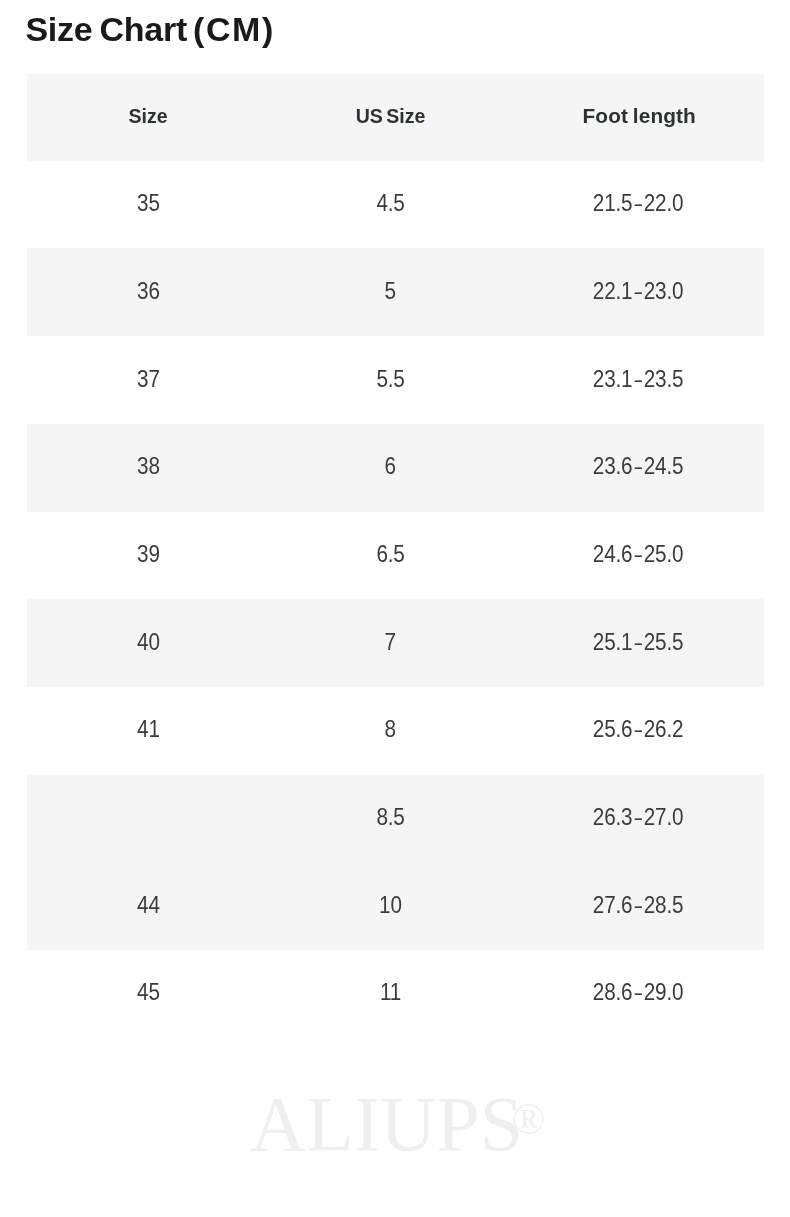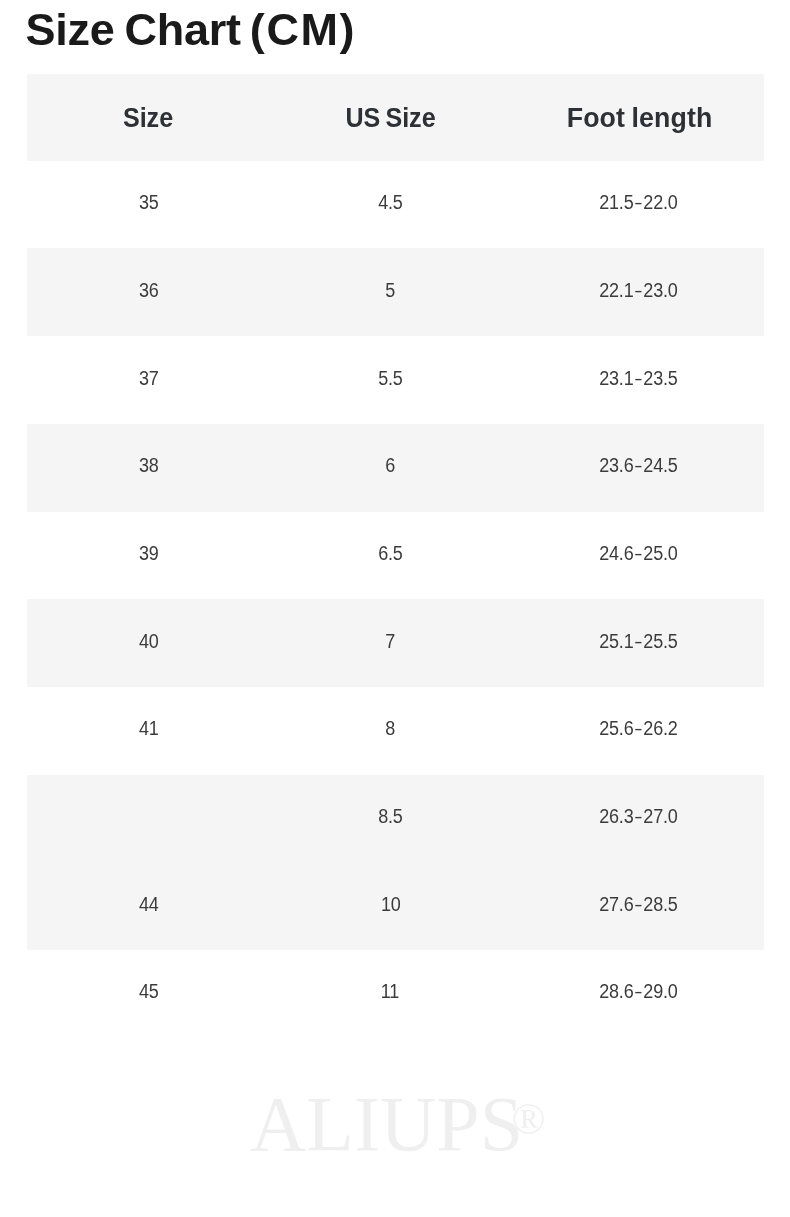--- a/index.html
+++ b/index.html
@@ -3,30 +3,30 @@
 <meta charset="utf-8">
 <title>Size Chart</title>
 <style>
   html{--page-bg:#ffffff;--zebra-bg:#f5f5f5;--head-bg:#f5f5f5;--head-fg:#2d3136;--body-fg:#3b3b3b;}
   html,body{margin:0;padding:0;}
   body{width:790px;height:1217px;background:var(--page-bg);font-family:"Liberation Sans",sans-serif;-webkit-font-smoothing:antialiased;overflow:hidden;}
   .page{position:relative;width:790px;height:1217px;overflow:hidden;}
   .watermark{position:absolute;left:0;top:0;width:790px;height:1217px;z-index:3;pointer-events:none;user-select:none;color:rgba(0,0,0,0.062);font-family:"Liberation Serif",serif;}
   .watermark .wtext{position:absolute;left:250px;top:1097px;font-size:78px;line-height:54px;white-space:nowrap;}
   .watermark .reg{position:absolute;left:511.5px;top:1100px;font-size:45px;line-height:39px;}
-  .title{position:absolute;left:25.4px;top:13.3px;font-size:45px;line-height:33.5px;font-weight:bold;color:#1a1a1a;letter-spacing:-0.25px;word-spacing:-2.2px;z-index:2;white-space:pre;}
+  .title{position:absolute;left:25.4px;top:13.3px;font-size:34px;line-height:33.5px;font-weight:bold;color:#1a1a1a;letter-spacing:-0.25px;word-spacing:-2.2px;z-index:2;white-space:pre;}
   .title .unit{display:inline-block;margin-left:-1.0px;letter-spacing:1.6px;}
   .table{position:absolute;left:27.2px;top:74px;width:736.5px;z-index:1;}
   .row{position:relative;width:736.5px;height:87.7px;}
   .row.odd{background:var(--zebra-bg);}
   .row.head{background:var(--head-bg);height:86.8px;}
-  .cell{position:absolute;text-align:center;font-size:20px;line-height:1;color:var(--body-fg);letter-spacing:-0.2px;text-indent:-0.2px;width:200px;}
+  .cell{position:absolute;text-align:center;font-size:23px;line-height:1;color:var(--body-fg);letter-spacing:-0.2px;text-indent:-0.2px;width:200px;}
   .row .cell > .txt{display:inline-block;transform:scaleX(0.90);}
   .row .cell{top:31.4px;}
-  .row.head .cell{top:31.1px;font-weight:bold;font-size:27px;color:var(--head-fg);letter-spacing:0;text-indent:0;}
+  .row.head .cell{top:31.1px;font-weight:bold;font-size:21px;color:var(--head-fg);letter-spacing:0;text-indent:0;}
   .row.head .cell > .txt{display:inline-block;transform:scaleX(0.93);}
   .row.head .cell.c2{word-spacing:-2.0px;}
   .row.head .cell.c3 > .txt{transform:scaleX(0.99);}
   .row.head .cell.c3{word-spacing:-1.0px;letter-spacing:0.1px;margin-left:1px;}
   .cell.c1{left:21.3px;}
   .cell.c2{left:263.3px;}
   .cell.c3{left:511.2px;}
   .dash{display:inline-block;transform:scaleX(0.62);letter-spacing:0;}
 </style>
 </head>

